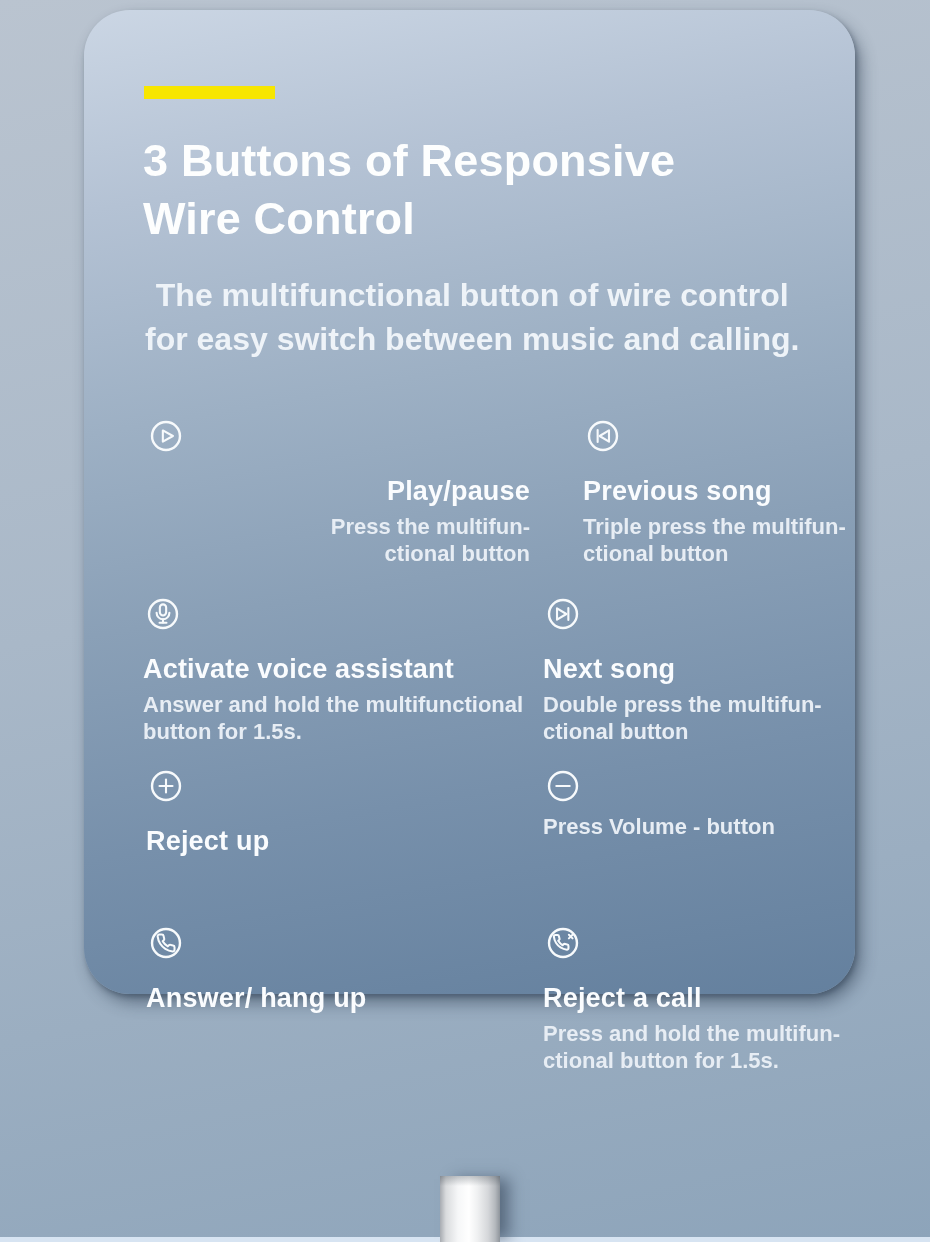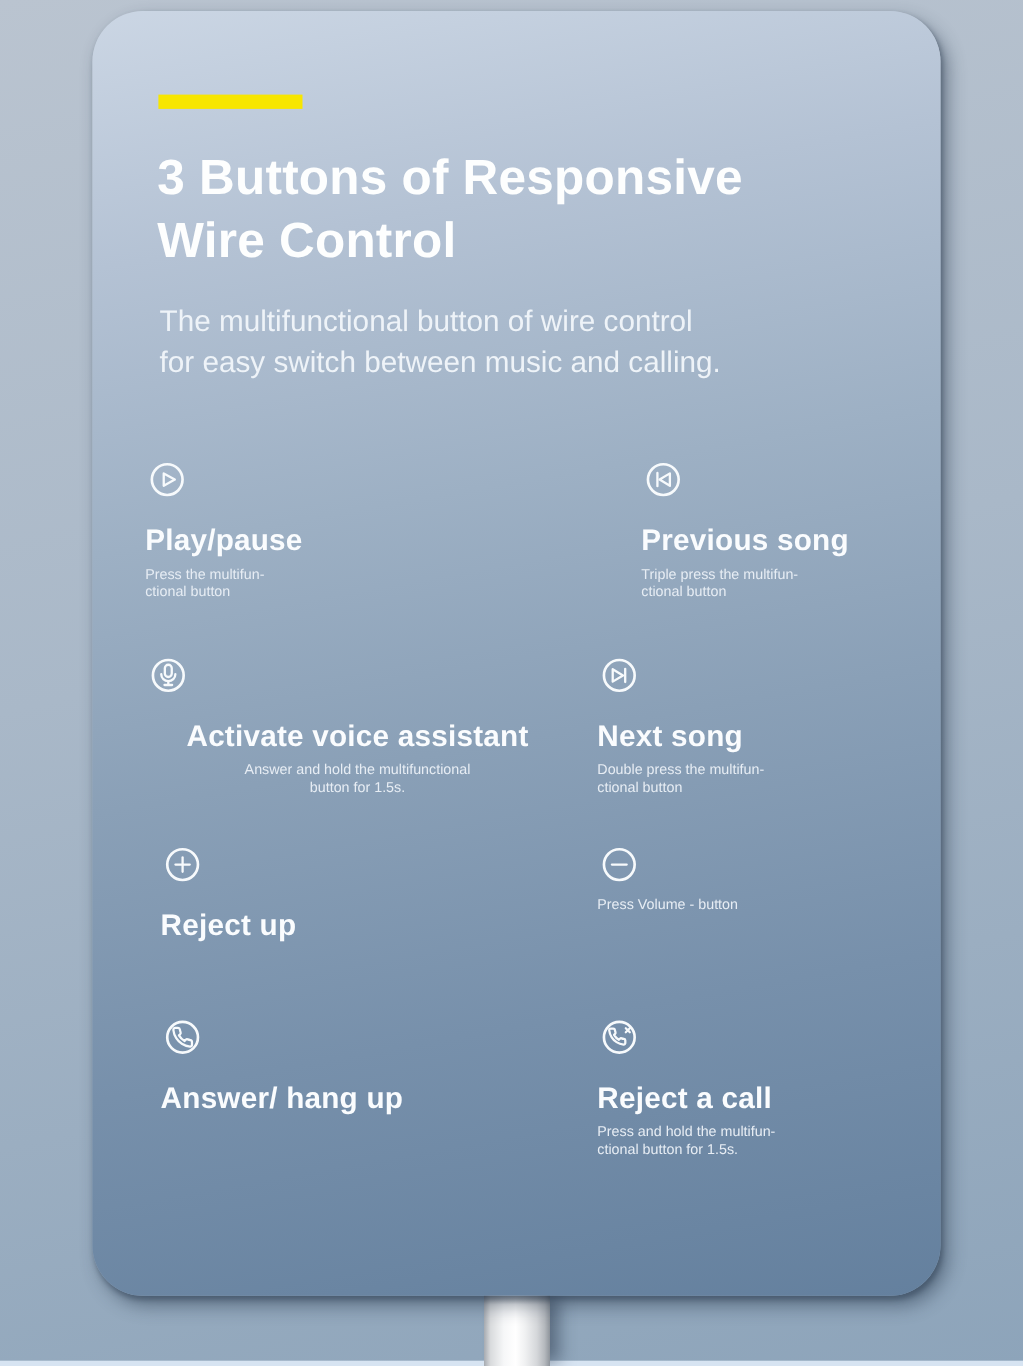--- a/index.html
+++ b/index.html
@@ -10,41 +10,41 @@
   }
   .bottom-strip{position:absolute;left:0;bottom:0;width:100%;height:5px;background:#d7e4f2;z-index:1;}
   .cable{
     position:absolute;left:440px;top:1176px;width:60px;height:66px;z-index:2;
     background:linear-gradient(to right,#a7abb1 0%,#d9dbdd 10%,#f6f7f8 30%,#ffffff 48%,#f0f1f2 62%,#d5d7da 80%,#b4b8bd 92%,#8e949b 100%);
     box-shadow:12px 0 14px -3px rgba(33,48,68,.5);
   }
   .cable::before{content:"";position:absolute;left:0;top:0;width:100%;height:10px;
     background:linear-gradient(to bottom,rgba(40,50,60,.28),rgba(40,50,60,0));}
   .card{
-    position:absolute;left:84px;top:10px;width:771px;height:1168px;border-radius:46px;z-index:3;
+    position:absolute;left:84px;top:10px;width:771px;height:984px;border-radius:46px;z-index:3;
     background:linear-gradient(170deg,#cbd6e4 0%,#b4c2d4 18%,#9db0c4 38%,#8aa0b7 56%,#7790ab 76%,#64809e 100%);
     box-shadow:6px 9px 16px rgba(30,46,66,.45),2px 3px 5px rgba(30,46,66,.35);
   }
   .accent{position:absolute;left:60px;top:76px;width:131px;height:13px;background:#f7e600;}
   .page-title{
     position:absolute;left:59px;top:122px;margin:0;
     font-size:45px;font-weight:700;color:#fdfefe;line-height:1.29;
     white-space:pre-line;letter-spacing:.2px;
   }
   .page-subtitle{
     position:absolute;left:61px;top:264px;margin:0;
-    font-size:27px;font-weight:400;color:#eef3f8;line-height:1.36;white-space:pre-line;
+    font-size:32px;font-weight:700;color:#eef3f8;line-height:1.36;white-space:pre-line;text-align:center;
   }
   .cell{position:absolute;width:385px;color:#fff;}
   .cell .icon{display:block;width:42px;height:42px;}
   .cell .icon svg{display:block;}
   .cell h3{margin:19px 0 0 1px;font-size:27px;font-weight:700;color:#fafcfe;letter-spacing:.2px;}
-  .cell p{margin:7px 0 0 1px;font-size:13px;line-height:1.22;color:#e7edf4;white-space:pre-line;}
-  .c0{left:47px;top:405px;}  .c1{left:458px;top:405px;margin-left:40px;}
-  .c2{left:48px;top:583px;text-align:center;}  .c3{left:458px;top:583px;}
+  .cell p{margin:7px 0 0 1px;font-size:22px;line-height:1.22;color:#e7edf4;white-space:pre-line;font-weight:bold;}
+  .c0{left:61px;top:405px;text-align:right;}  .c1{left:458px;top:405px;margin-left:40px;}
+  .c2{left:58px;top:583px;}  .c3{left:458px;top:583px;}
   .c4{left:61px;top:755px;}  .c5{left:458px;top:755px;}
   .c6{left:61px;top:912px;}  .c7{left:458px;top:912px;}
   .ic{stroke:#f7fafc;fill:none;stroke-linecap:round;stroke-linejoin:round;}
 </style>
 </head>
 <body>
 
 <div class="bottom-strip"></div>
 <div class="cable"></div>
 

